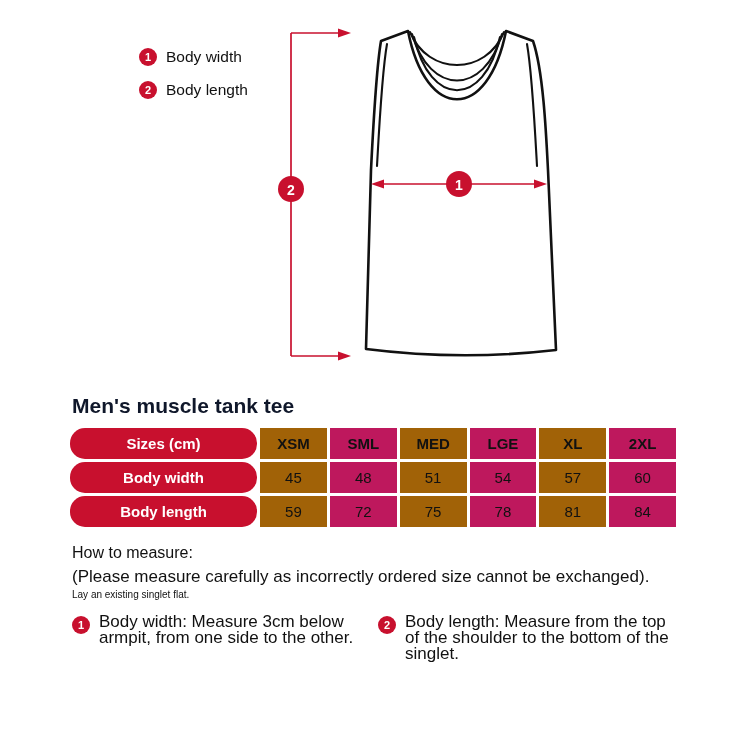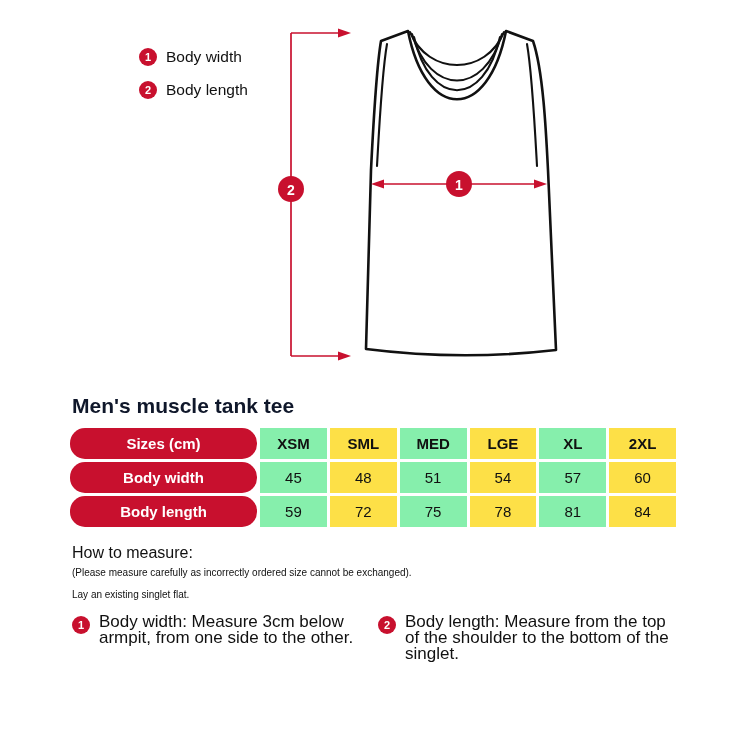--- a/index.html
+++ b/index.html
@@ -22,26 +22,26 @@
   
   .page-title{position:absolute;left:72px;top:394px;font-size:21px;font-weight:bold;color:#0f172a;}
   
   .size-table{
     position:absolute;left:70px;top:428px;width:606px;
     display:grid;grid-template-columns:187px repeat(6,1fr);
     grid-auto-rows:31px;gap:3px;
   }
   .cell{display:flex;align-items:center;justify-content:center;font-size:15px;}
   .cell.red{background:#c8102e;color:#fff;font-weight:bold;border-radius:15px;}
-  .cell.pink{background:#86efac;}
-  .cell.lite{background:#fde047;}
+  .cell.pink{background:#a16207;}
+  .cell.lite{background:#be185d;}
   .cell.hdr{font-weight:bold;color:#111;}
   
   .h2m-heading{position:absolute;left:72px;top:544px;font-size:16px;font-weight:normal;}
-  .h2m-note{position:absolute;left:72px;top:567px;font-size:10px;}
+  .h2m-note{position:absolute;left:72px;top:567px;font-size:17px;}
   .h2m-intro{position:absolute;left:72px;top:589px;font-size:10px;}
   .step{position:absolute;top:614px;display:flex;align-items:flex-start;gap:9px;}
   .step.one{left:72px;width:292px;}
   .step.two{left:378px;width:300px;}
   .step .num-badge{margin-top:2px;}
   .step-text{font-size:17px;line-height:16px;}
 </style>
 </head>
 <body>
 

